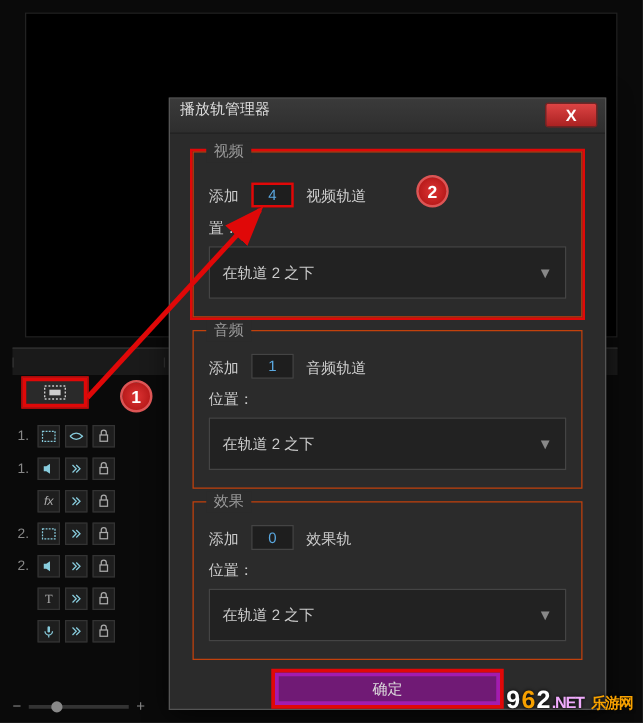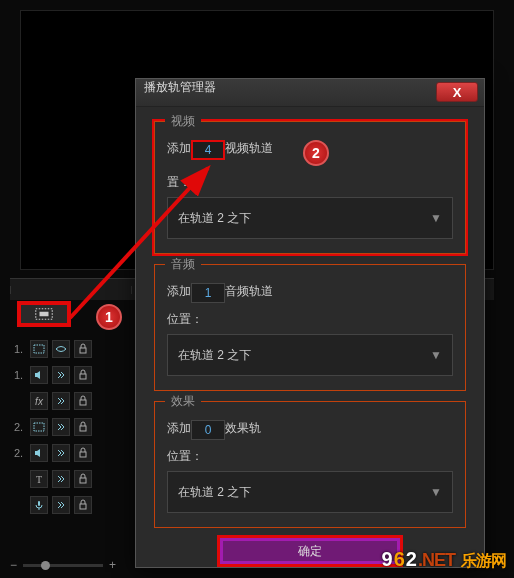--- a/index.html
+++ b/index.html
@@ -19,38 +19,38 @@
 .zoom{position:absolute;left:10px;bottom:6px;display:flex;align-items:center;gap:6px;color:#888}
 .zoom .bar{width:80px;height:3px;background:#333;position:relative}
 .zoom .bar .dot{position:absolute;left:18px;top:-3px;width:9px;height:9px;border-radius:50%;background:#888}
 .dialog{position:absolute;left:135px;top:78px;width:350px;height:490px;background:#2b2b2b;border:1px solid #555;box-shadow:0 4px 20px rgba(0,0,0,.7)}
 .titlebar{height:28px;background:linear-gradient(#3a3a3a,#2e2e2e);display:flex;align-items:flex-start;padding:0 8px;border-bottom:1px solid #222;font-size:12px;color:#ddd;position:relative}
 .closex{position:absolute;right:6px;top:3px;width:42px;height:20px;background:linear-gradient(#d44,#a22);border-radius:3px;display:flex;align-items:center;justify-content:center;color:#fff;font-weight:bold;font-size:13px;border:1px solid #722}
 .dlg-body{padding:14px 18px 12px 18px}
 .section{border:1px solid #c2410c;padding:10px 12px 14px 12px;margin-bottom:10px;position:relative}
 .section.hl{outline:2px solid #e00808;outline-offset:0}
 .section-title{position:absolute;top:-9px;left:10px;background:#2b2b2b;padding:0 6px;color:#999;font-size:12px}
-.row{display:flex;align-items:flex-start;gap:0;margin-top:8px}
+.row{display:flex;align-items:flex-end;gap:10px;margin-top:8px}
 .row:first-of-type{margin-top:4px}
 .lbl{color:#ccc;font-size:12px}
 .numbox{width:34px;height:20px;background:#1e1e1e;border:1px solid #444;color:#5aa8e0;text-align:center;font-size:12px;display:flex;align-items:center;justify-content:center}
 .numbox.hl{border:2px solid #e00808}
 .select{width:100%;height:42px;background:#222;border:1px solid #444;display:flex;align-items:center;justify-content:space-between;padding:0 10px;color:#ccc;margin-top:4px}
 .select .chev{color:#888}
 .btns{display:flex;justify-content:center;margin-top:8px}
 .okbtn{width:180px;height:26px;background:#701a75;border:3px solid #a21caf;color:#ddd;display:flex;align-items:center;justify-content:center;font-size:12px}
 .okbtn.hl{outline:3px solid #e00808}
 .anno-circle{position:absolute;width:26px;height:26px;border-radius:50%;background:radial-gradient(#d33,#a11);color:#fff;font-weight:bold;display:flex;align-items:center;justify-content:center;font-size:14px;border:2px solid #d55;z-index:50}
 .arrow-svg{position:absolute;z-index:40;pointer-events:none}
 .watermark{position:absolute;right:8px;bottom:6px;display:flex;align-items:baseline;gap:2px;font-weight:900;font-size:20px;letter-spacing:-1px}
 .watermark .d9{color:#fff;text-shadow:0 0 3px #000}
 .watermark .d6{color:#f7a100;text-shadow:0 0 3px #000}
 .watermark .d2{color:#fff;text-shadow:0 0 3px #000}
-.watermark .net{color:#c2410c;font-size:18px;text-shadow:0 0 3px #000}
-.watermark .sub{color:#f7a100;font-size:16px;margin-left:4px;text-shadow:0 0 3px #000}
+.watermark .net{color:#f0abfc;font-size:13px;text-shadow:0 0 3px #000}
+.watermark .sub{color:#f7a100;font-size:12px;margin-left:4px;text-shadow:0 0 3px #000}
 </style>
 </head>
 <body>
 
 <div class="canvas"></div>
 
 <div class="timeline">
   <div class="seg"></div>
     <div class="seg"></div>
     <div class="seg"></div>

